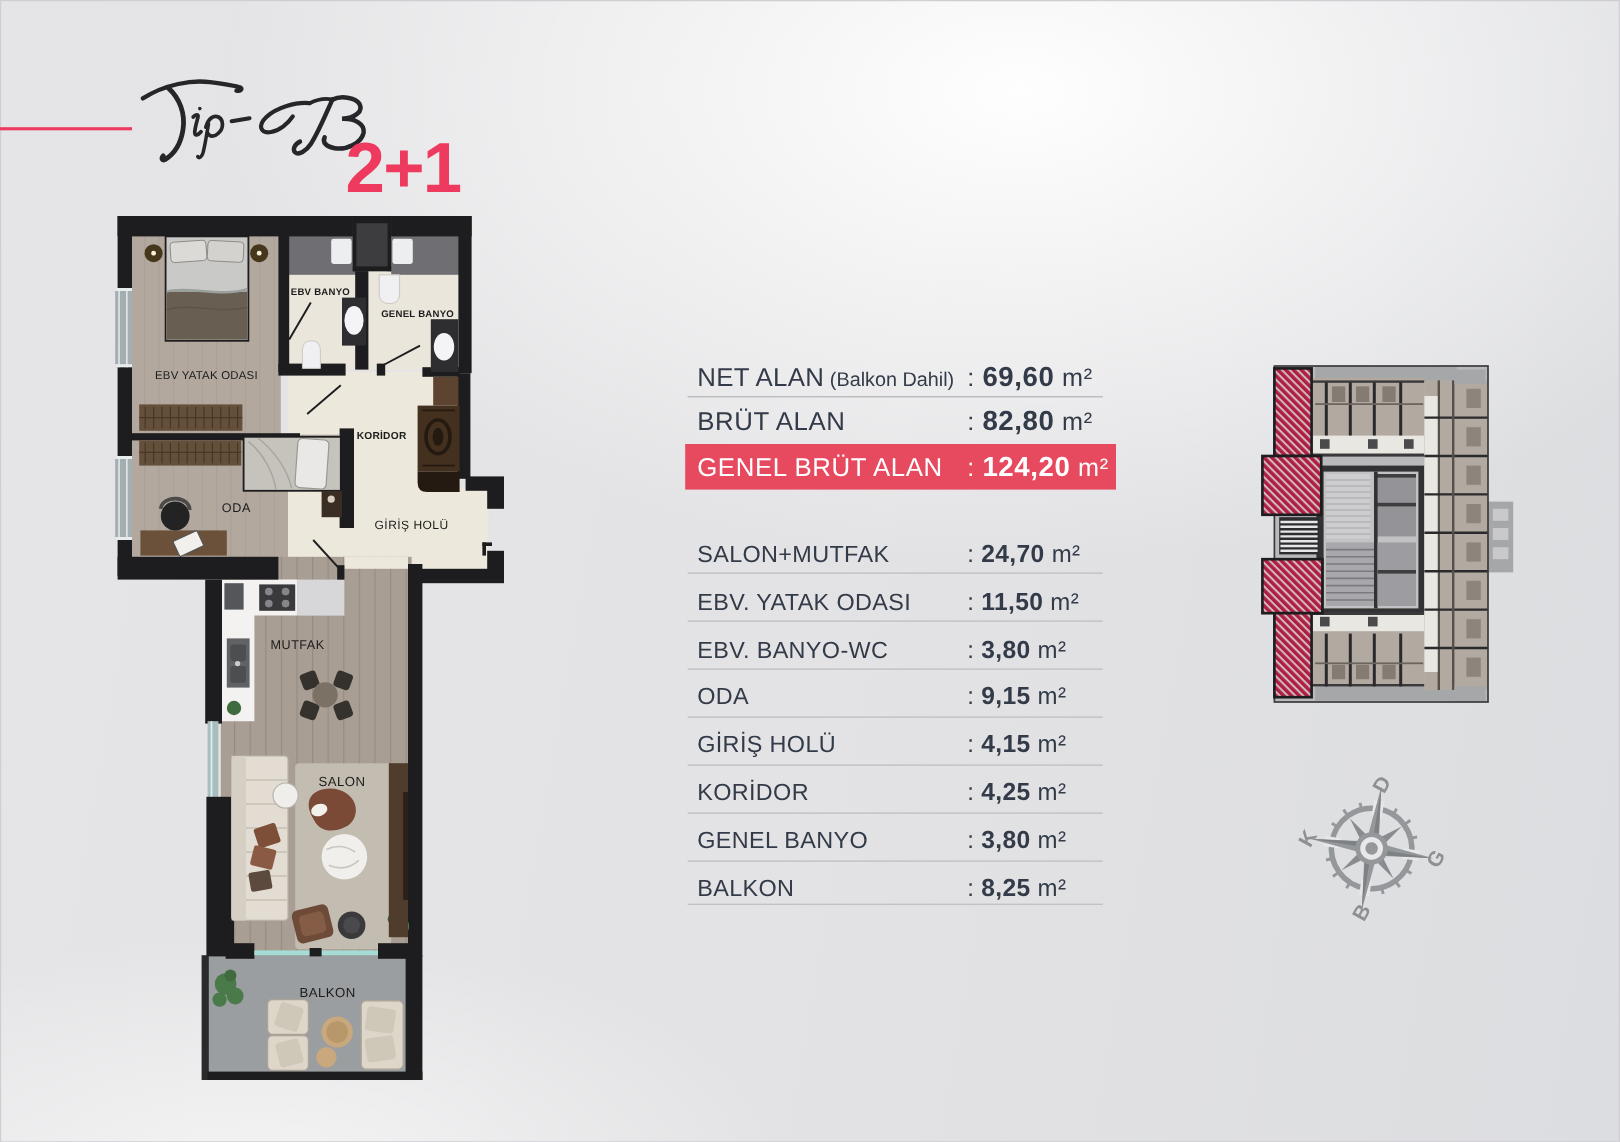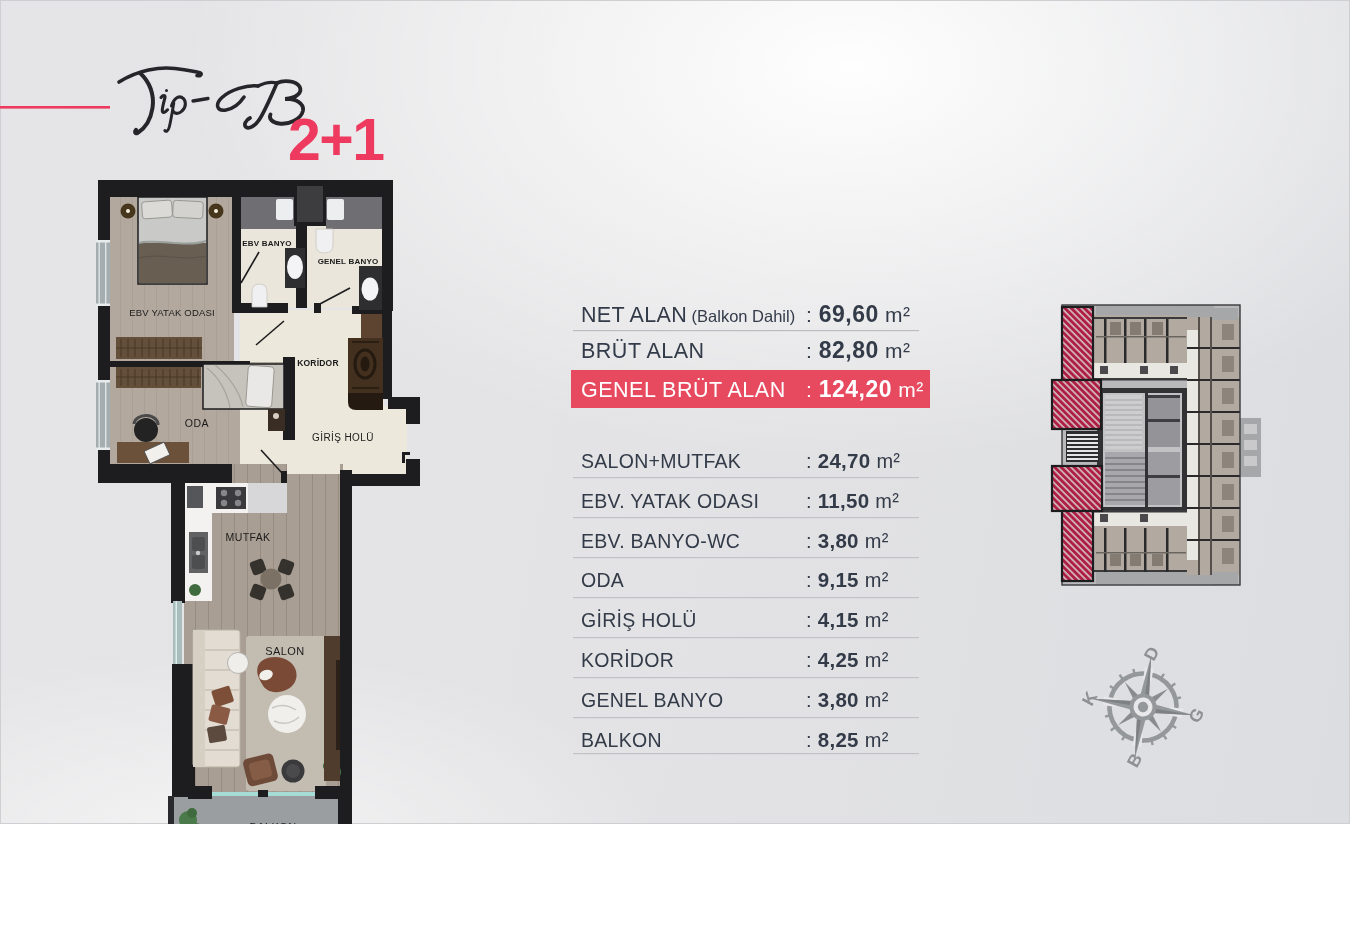--- a/index.html
+++ b/index.html
@@ -1,16 +1,16 @@
 <!DOCTYPE html>
 <html><head>
 <meta charset="utf-8">
 <style>
 html,body{margin:0;padding:0;background:#fff}
-#page{position:relative;width:1350px;height:824px;overflow:hidden;font-family:"Liberation Sans",sans-serif;
+#page{position:relative;width:1350px;height:952px;overflow:hidden;font-family:"Liberation Sans",sans-serif;
 background:
 radial-gradient(ellipse 880px 520px at 63% 8%, rgba(255,255,255,.97), rgba(255,255,255,0) 76%),
 radial-gradient(ellipse 620px 280px at 16% 103%, rgba(255,255,255,.6), rgba(255,255,255,0) 72%),
 linear-gradient(100deg,#e5e5e7 0%,#e3e3e5 50%,#dcdde0 100%);
 box-shadow:inset 0 0 0 1px #cfcfd3}
 svg{position:absolute;left:0;top:0}
 </style>
 </head>
 <body>
 <div id="page">

